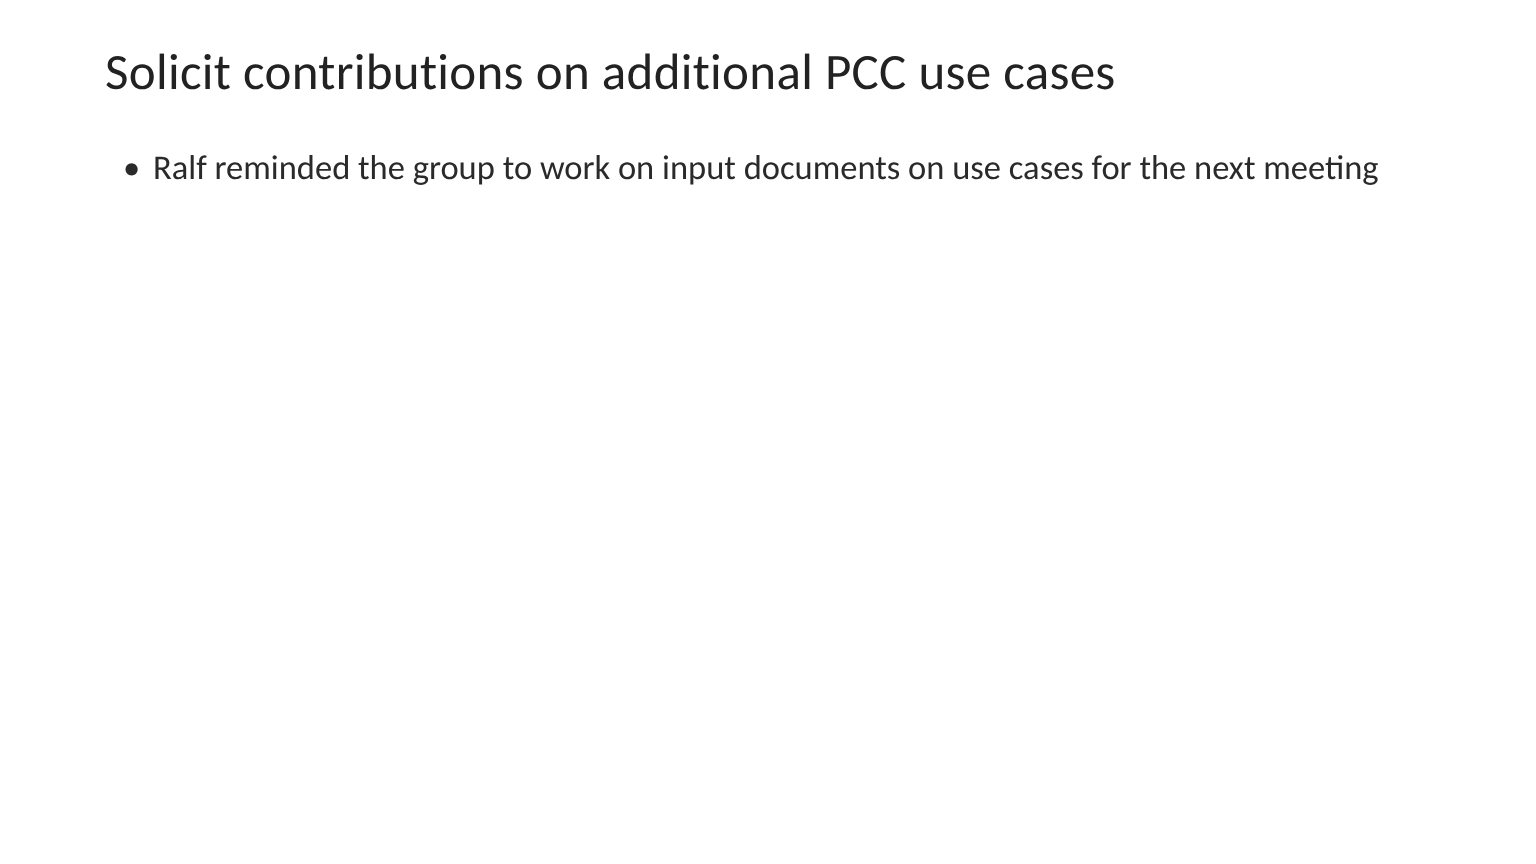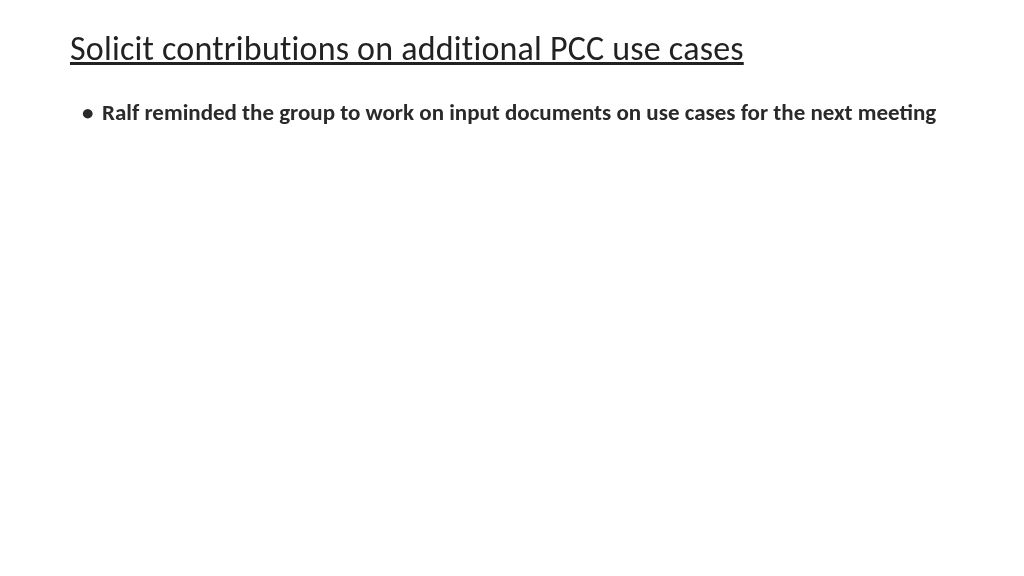--- a/index.html
+++ b/index.html
@@ -14,33 +14,32 @@
       font-family: Calibri, 'Segoe UI', Arial, sans-serif;
       color: #333333;
       padding: 28px 70px 40px 70px;
     }
     .slide-title {
       font-size: 34px;
       font-weight: 400;
       color: #222222;
       margin-bottom: 28px;
       letter-spacing: 0.2px;
-      text-decoration: underline;
     }
     .bullet-list {
       list-style: none;
       padding-left: 12px;
     }
     .bullet-item {
       position: relative;
       padding-left: 20px;
       font-size: 23px;
       line-height: 1.35;
       color: #2a2a2a;
-      font-weight: 700;
+      font-weight: 400;
     }
     .bullet-item::before {
       content: "•";
       position: absolute;
       left: 0;
       top: 0;
       font-size: 23px;
       color: #2a2a2a;
     }
   </style>

